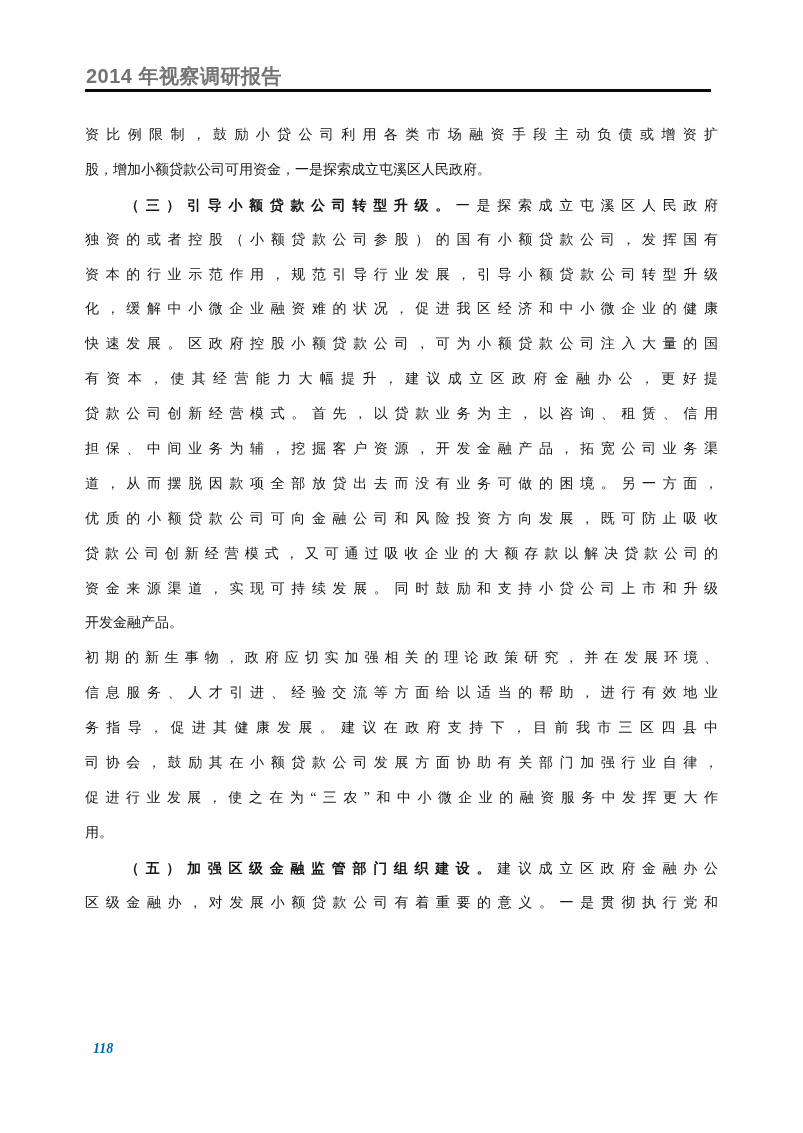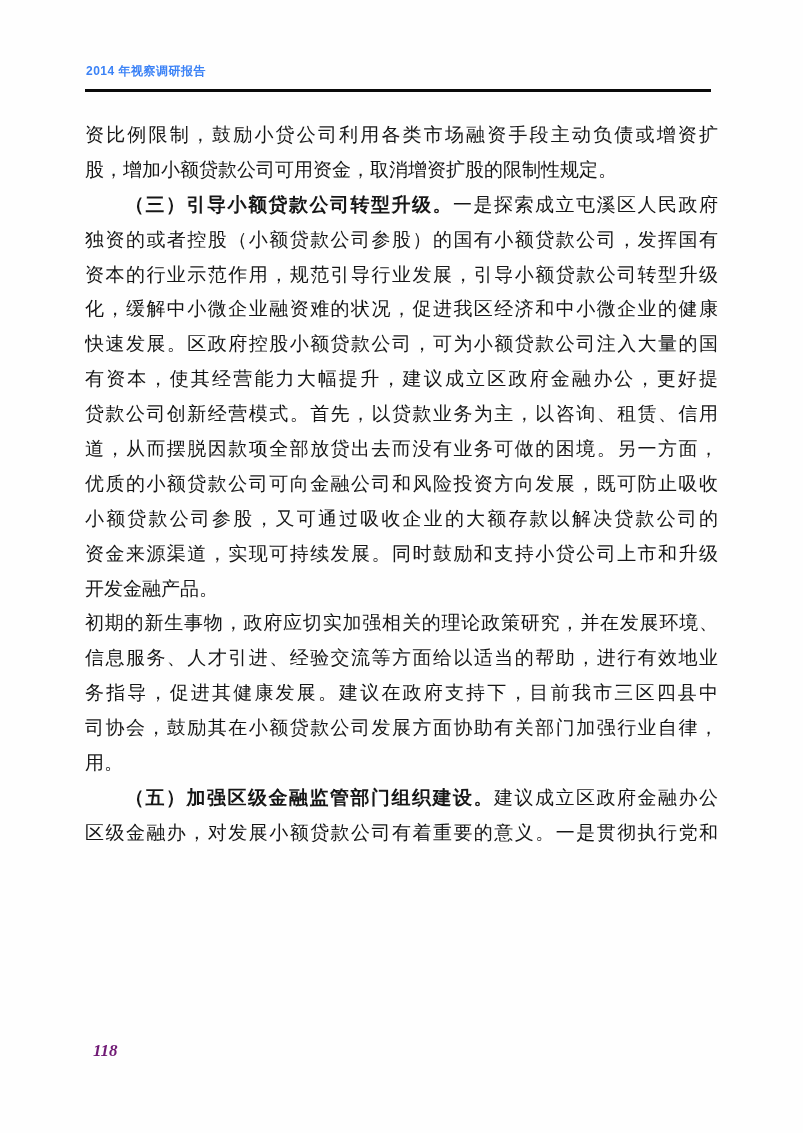--- a/index.html
+++ b/index.html
@@ -15,40 +15,40 @@
     color: #161616;
     overflow: hidden;
     font-family: "Liberation Serif", serif;
   }
   .header-title {
     position: absolute;
     left: 86px;
     top: 63px;
     font-family: "Liberation Sans", sans-serif;
     font-weight: bold;
-    font-size: 12px;
+    font-size: 20px;
     letter-spacing: 0.5px;
-    color: #3b82f6;
+    color: #737373;
     white-space: nowrap;
     text-align: center;
   }
   .header-rule {
     position: absolute;
     left: 85px;
     top: 89px;
     width: 626px;
     height: 3px;
     background: #0a0a0a;
   }
   .body-text {
     position: absolute;
     left: 85px;
     top: 118px;
     width: 633px;
-    font-size: 19px;
+    font-size: 14px;
   }
   .line {
     height: 34.9px;
     line-height: 34.9px;
     text-align: justify;
     text-align-last: justify;
     text-justify: inter-character;
     overflow: hidden;
   }
   .line.endline {
@@ -61,49 +61,51 @@
     font-family: Liberation Sans, sans-serif;
     font-weight: bold;
   }
   .pagenum {
     position: absolute;
     left: 93px;
     top: 1041px;
     font-family: "Liberation Serif", serif;
     font-style: italic;
     font-weight: bold;
-    font-size: 17px;
-    color: #701a75;
+    font-size: 14px;
+    color: #0369a1;
   }
 </style>
 </head>
 <body>
 
 <div class="page">
   <div class="header-title">2014 年视察调研报告</div>
   <div class="header-rule"></div>
 
   <div class="body-text">
       <div class="line"><span class="txt">资比例限制，鼓励小贷公司利用各类市场融资手段主动负债或增资扩</span></div>
-      <div class="line endline"><span class="txt">股，增加小额贷款公司可用资金，取消增资扩股的限制性规定。</span></div>
+      <div class="line endline"><span class="txt">股，增加小额贷款公司可用资金，一是探索成立屯溪区人民政府。</span></div>
       <div class="line indent"><span class="lead">（三）引导小额贷款公司转型升级。</span><span class="txt">一是探索成立屯溪区人民政府</span></div>
       <div class="line"><span class="txt">独资的或者控股（小额贷款公司参股）的国有小额贷款公司，发挥国有</span></div>
       <div class="line"><span class="txt">资本的行业示范作用，规范引导行业发展，引导小额贷款公司转型升级</span></div>
       <div class="line"><span class="txt">化，缓解中小微企业融资难的状况，促进我区经济和中小微企业的健康</span></div>
       <div class="line"><span class="txt">快速发展。区政府控股小额贷款公司，可为小额贷款公司注入大量的国</span></div>
       <div class="line"><span class="txt">有资本，使其经营能力大幅提升，建议成立区政府金融办公，更好提</span></div>
       <div class="line"><span class="txt">贷款公司创新经营模式。首先，以贷款业务为主，以咨询、租赁、信用</span></div>
+      <div class="line"><span class="txt">担保、中间业务为辅，挖掘客户资源，开发金融产品，拓宽公司业务渠</span></div>
       <div class="line"><span class="txt">道，从而摆脱因款项全部放贷出去而没有业务可做的困境。另一方面，</span></div>
       <div class="line"><span class="txt">优质的小额贷款公司可向金融公司和风险投资方向发展，既可防止吸收</span></div>
-      <div class="line"><span class="txt">小额贷款公司参股，又可通过吸收企业的大额存款以解决贷款公司的</span></div>
+      <div class="line"><span class="txt">贷款公司创新经营模式，又可通过吸收企业的大额存款以解决贷款公司的</span></div>
       <div class="line"><span class="txt">资金来源渠道，实现可持续发展。同时鼓励和支持小贷公司上市和升级</span></div>
       <div class="line endline"><span class="txt">开发金融产品。</span></div>
       <div class="line"><span class="txt">初期的新生事物，政府应切实加强相关的理论政策研究，并在发展环境、</span></div>
       <div class="line"><span class="txt">信息服务、人才引进、经验交流等方面给以适当的帮助，进行有效地业</span></div>
       <div class="line"><span class="txt">务指导，促进其健康发展。建议在政府支持下，目前我市三区四县中</span></div>
       <div class="line"><span class="txt">司协会，鼓励其在小额贷款公司发展方面协助有关部门加强行业自律，</span></div>
+      <div class="line"><span class="txt">促进行业发展，使之在为“三农”和中小微企业的融资服务中发挥更大作</span></div>
       <div class="line endline"><span class="txt">用。</span></div>
       <div class="line indent"><span class="lead">（五）加强区级金融监管部门组织建设。</span><span class="txt">建议成立区政府金融办公</span></div>
       <div class="line"><span class="txt">区级金融办，对发展小额贷款公司有着重要的意义。一是贯彻执行党和</span></div>
     </div>
 
   <div class="pagenum">118</div>
 </div>
 
 </body></html>

